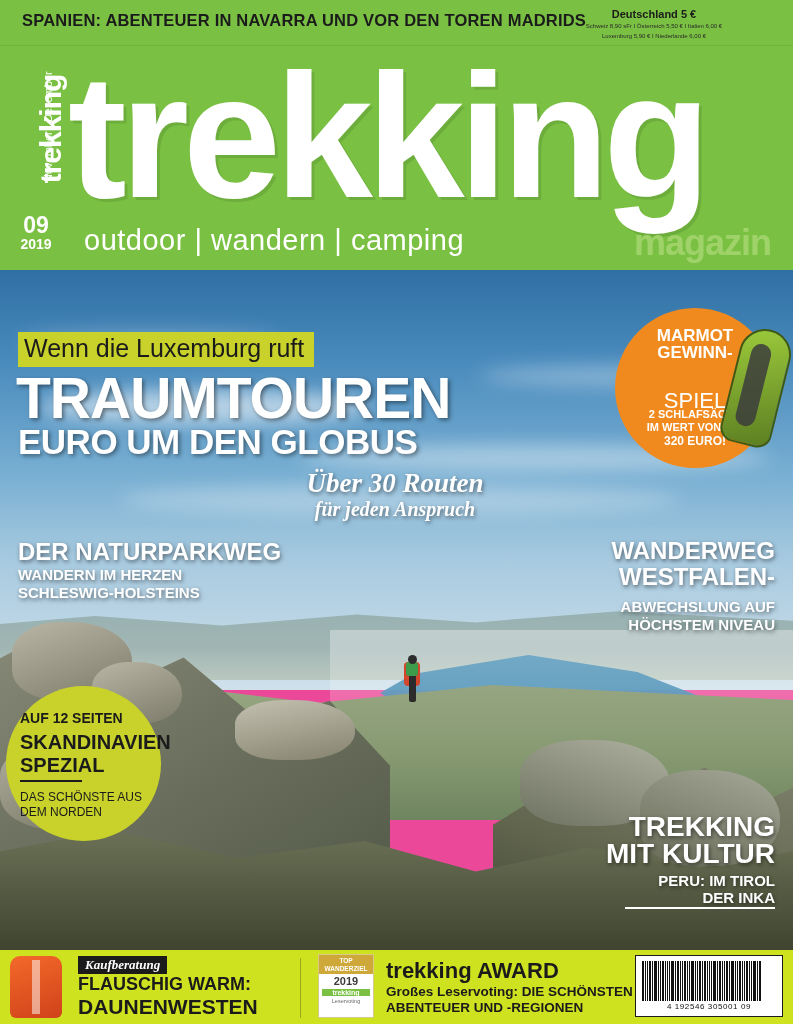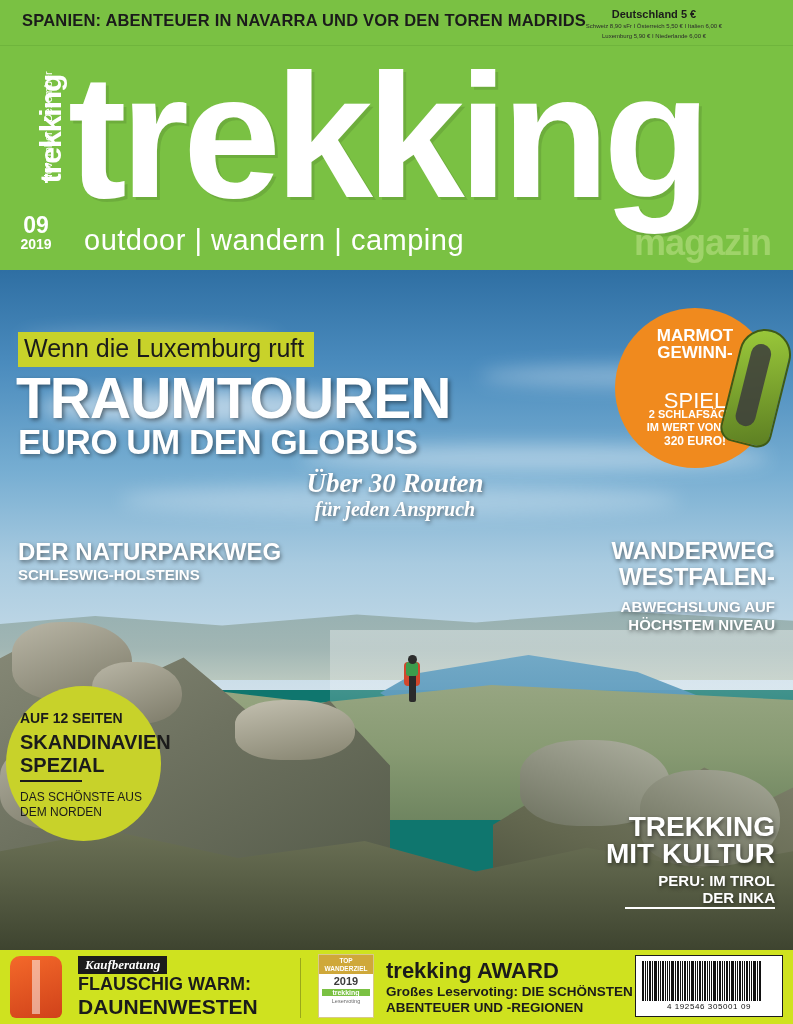--- a/index.html
+++ b/index.html
@@ -6,21 +6,21 @@
   html, body {
     width: 793px; height: 1024px;
     font-family: "Liberation Sans", sans-serif;
     background: #ffffff;
     overflow: hidden;
   }
   .cover {
     position: relative;
     width: 793px; height: 1024px;
     overflow: hidden;
-    background: #0f766e;
+    background: #ec4899;
   }
 
   
   .topbar {
     position: absolute; left: 0; top: 0; width: 793px; height: 46px;
     background: #7ac143;
     border-bottom: 1px solid #6fb53c;
   }
   .topbar-text {
     position: absolute; left: 22px; top: 11px;
@@ -375,20 +375,21 @@
     <div class="hiker-head"></div>
 
     <div class="headline-band">Wenn die Luxemburg ruft</div>
     <div class="headline1">TRAUMTOUREN</div>
     <div class="headline2">EURO UM DEN GLOBUS</div>
     <div class="headline3">Über 30 Routen</div>
     <div class="headline4">für jeden Anspruch</div>
 
     <div class="cl-left-title">DER NATURPARKWEG</div>
     <div class="cl-left-sub">
+      <div>WANDERN IM HERZEN</div>
       <div>SCHLESWIG-HOLSTEINS</div>
     </div>
 
     <div class="cl-right-title">
       <div>WANDERWEG</div>
       <div>WESTFALEN-</div>
     </div>
     <div class="cl-right-sub">
       <div>ABWECHSLUNG AUF</div>
       <div>HÖCHSTEM NIVEAU</div>

